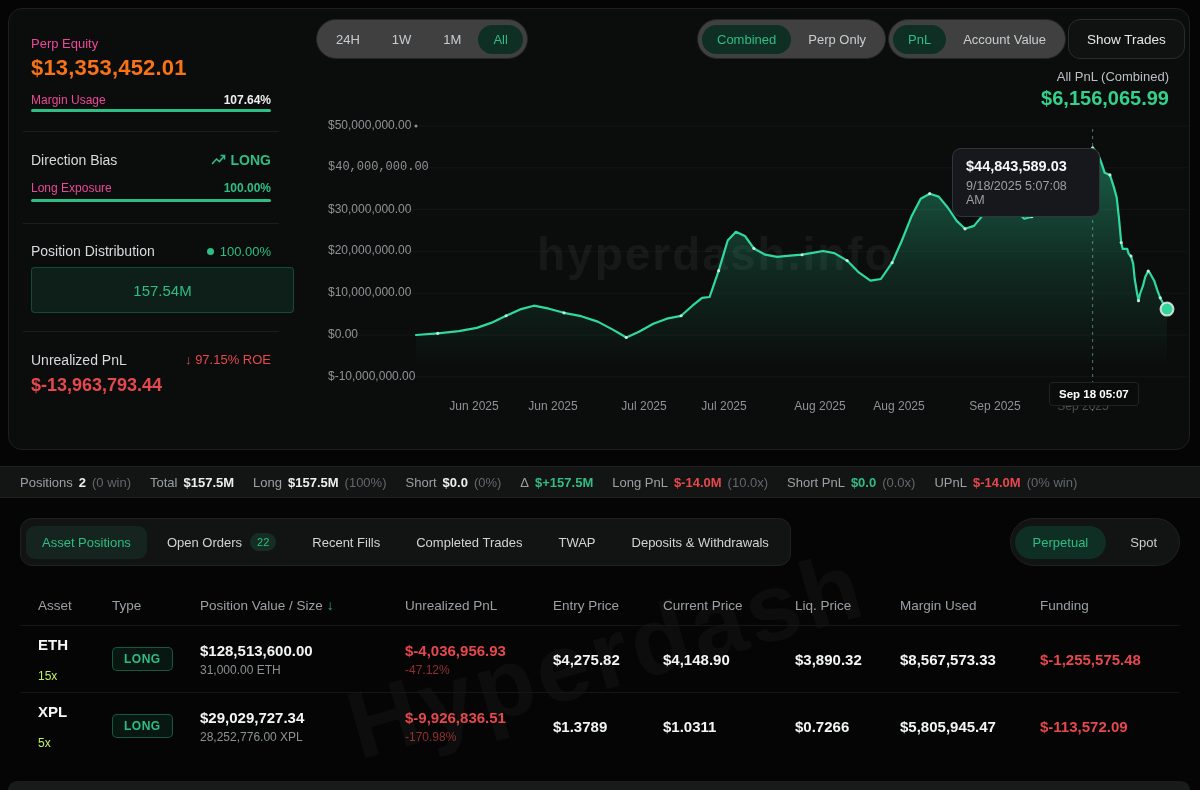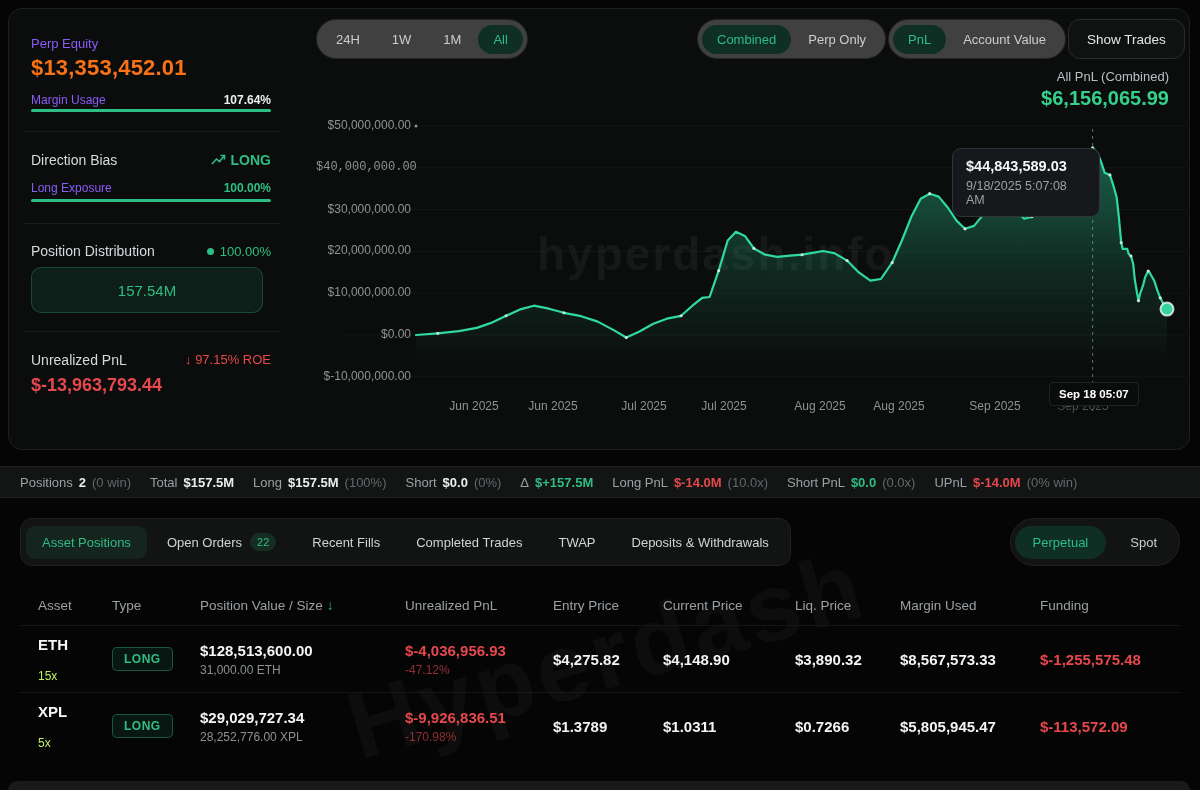--- a/index.html
+++ b/index.html
@@ -5,46 +5,46 @@
   * { margin:0; padding:0; box-sizing:border-box; }
   body { background:#000; }
   .page { position:relative; width:1200px; height:790px; background:#050505;
           font-family:"Liberation Sans", sans-serif; color:#e5e7eb; overflow:hidden; }
 
   
   .top-card { position:absolute; left:8px; top:8px; width:1182px; height:442px;
               background:#0b0d0c; border:1px solid #1d201f; border-radius:14px; }
 
   
-  .stat-label   { position:absolute; font-size:13px; color:#8b5cf6; }
+  .stat-label   { position:absolute; font-size:13px; color:#ec4899; }
   .stat-label-lg{ position:absolute; font-size:14px; color:#d6dadd; }
   .eq-value  { position:absolute; left:22px; top:46px; font-size:22px; font-weight:700; color:#f97316; letter-spacing:.2px; }
   .bar { position:absolute; left:22px; width:240px; height:3px; border-radius:2px; background:#2ebd85; }
   .divider { position:absolute; left:14px; width:256px; height:1px; background:#1b1e1d; }
   .green { color:#2ebd85; } .red { color:#e5484d; }
-  .pd-box { position:absolute; left:22px; top:258px; width:232px; height:46px; border-radius:10px;
+  .pd-box { position:absolute; left:22px; top:258px; width:263px; height:46px; border-radius:4px;
             background:rgba(46,189,133,.10); border:1px solid rgba(46,189,133,.28);
             display:flex; align-items:center; justify-content:center; font-size:15px; color:#2ebd85; }
   .upnl-value { position:absolute; left:22px; top:366px; font-size:18px; font-weight:600; color:#e5484d; }
   .dot { display:inline-block; width:7px; height:7px; border-radius:50%; background:#2ebd85; margin-right:6px; vertical-align:1px; }
 
   
   .pill-group { position:absolute; display:flex; align-items:center; gap:2px; background:#404040;
                 border:1px solid #232625; border-radius:999px; padding:4px; height:40px; }
   .pill { font-size:13px; color:#c8cdd0; padding:7px 15px; border-radius:999px; cursor:pointer; white-space:nowrap; }
   .pill.sel { background:#0f2f24; color:#2ebd85; }
   .btn-plain { position:absolute; height:40px; display:flex; align-items:center; background:#101211;
                border:1px solid #2a2d2c; border-radius:12px; padding:0 18px; font-size:13.5px; color:#e3e6e7; cursor:pointer; }
 
   
   .pnl-h-label { position:absolute; right:20px; top:60px; font-size:13px; color:#b9bfc3; text-align:right; }
   .pnl-h-value { position:absolute; right:20px; top:78px; font-size:20px; font-weight:600; color:#35d08b; text-align:right; }
 
   
-  .ytick { position:absolute; width:95px; text-align:right; font-size:12px; color:#8d9396; }
+  .ytick { position:absolute; width:95px; font-size:12px; color:#8d9396;margin-left:12px; }
   .xtick { position:absolute; width:80px; text-align:center; font-size:12px; color:#8d9396; top:390px; }
   .xtick.dim { color:#4a4f4d; }
   .chart-svg { position:absolute; left:322px; top:104px; }
   .chart-watermark { position:absolute; left:528px; top:218px; font-size:46px; font-weight:600; letter-spacing:2px;
                      color:rgba(255,255,255,.05); pointer-events:none; }
   .tooltip { position:absolute; left:943px; top:139px; width:148px; background:#16181b;
              border:1px solid #31353b; border-radius:9px; padding:9px 13px; z-index:4; }
   .tooltip .tt-v { font-size:14.5px; font-weight:700; color:#f4f6f7; }
   .tooltip .tt-t { font-size:12.5px; color:#9aa0a4; margin-top:5px; }
   .x-chip { position:absolute; left:1040px; top:373px; background:#0a0b0b; border:1px solid #222;

